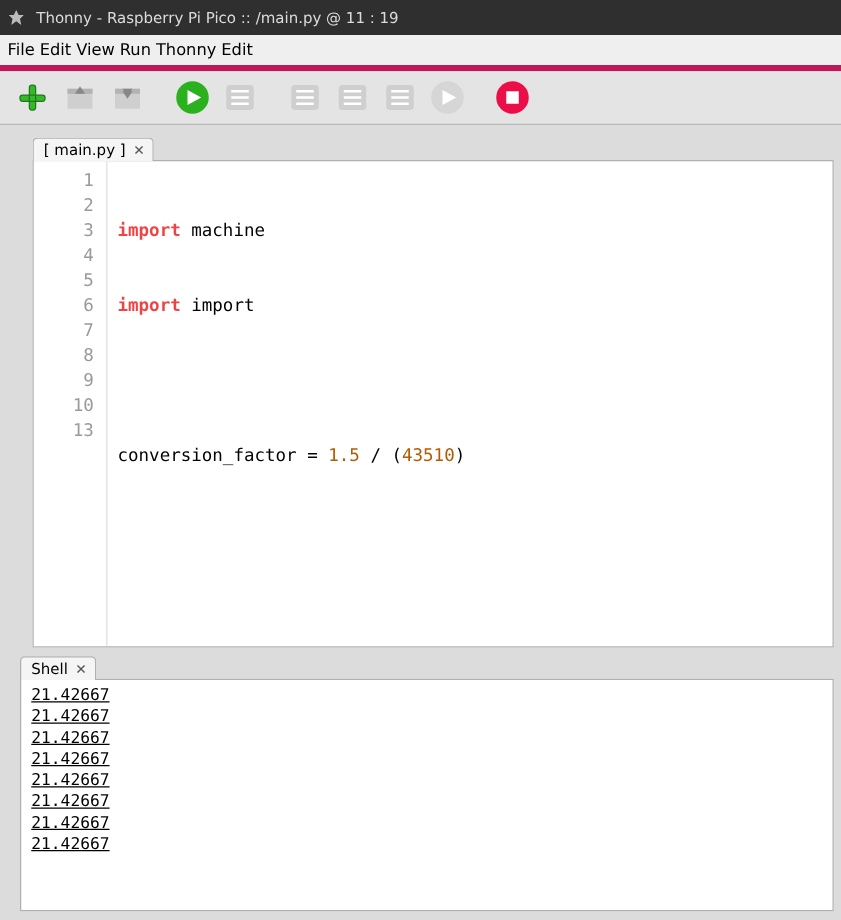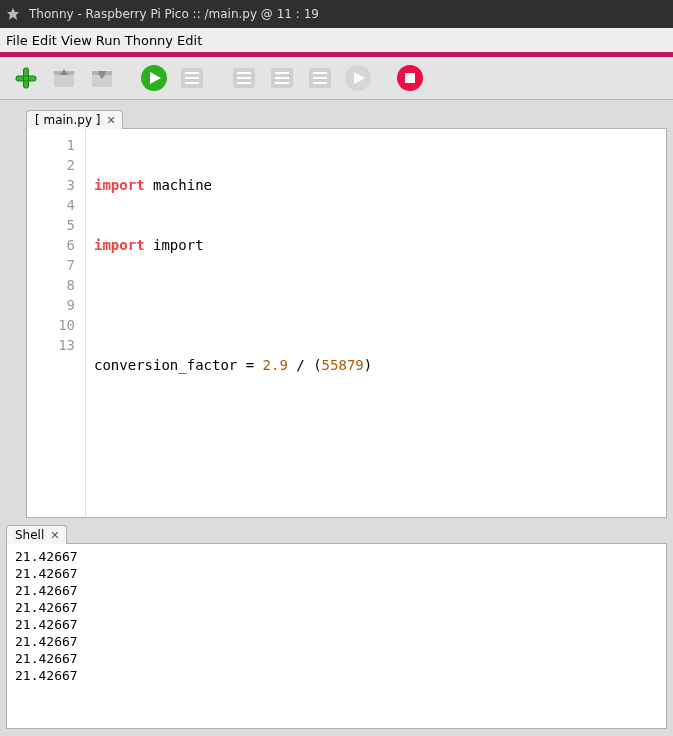--- a/index.html
+++ b/index.html
@@ -118,21 +118,21 @@
     line-height: 20px;
     white-space: pre;
     position: relative;
   }
   .code .line { height: 20px; }
   .kw   { color: #ef4444; font-weight: bold; }                      
   .num  { color: #b25b00; }
 
   
   .shell-wrap {
-    padding: 6px 6px 0 6px;
+    padding: 6px 6px 0 16px;
   }
   .shell-tab {
     background: #f5f5f5;
     border: 1px solid #b0b0b0;
     border-bottom: none;
     border-top-left-radius: 4px;
     border-top-right-radius: 4px;
     padding: 2px 6px 2px 8px;
     font-size: 12px;
     display: inline-flex;
@@ -145,20 +145,21 @@
   .shell-tab .tab-x { font-size:11px; color:#555; }
   .shell {
     border: 1px solid #b0b0b0;
     background: #fff;
     height: 176px;
     font-family: "DejaVu Sans Mono", Menlo, Consolas, monospace;
     font-size: 13px;
     padding: 4px 8px;
     line-height: 17px;
     overflow: hidden;
+    text-decoration: underline;
   }
 </style>
 </head>
 <body>
 
 <div class="titlebar">
   <span class="appicon">
     <svg width="14" height="14" viewBox="0 0 14 14">
       <polygon points="7,1 9,5 13,5 10,8 11,13 7,10 3,13 4,8 1,5 5,5" fill="#bbbbbb"></polygon>
     </svg>
@@ -284,21 +285,21 @@
         <div>7</div>
         <div>8</div>
         <div>9</div>
         <div>10</div>
         <div>13</div>
       </div>
     <div class="code">
       <div class="line"><span class="kw">import</span><span> machine</span></div>
       <div class="line"><span class="kw">import</span><span> import</span></div>
       <div class="line"></div>
-      <div class="line"><span>conversion_factor = </span><span class="num">2.9</span><span> / (</span><span class="num">55879</span><span>)</span></div>
+      <div class="line"><span>conversion_factor = </span><span class="num">1.5</span><span> / (</span><span class="num">43510</span><span>)</span></div>
       <div class="line"></div>
       
       
       
       
       
     </div>
   </div>
 </div>
 

